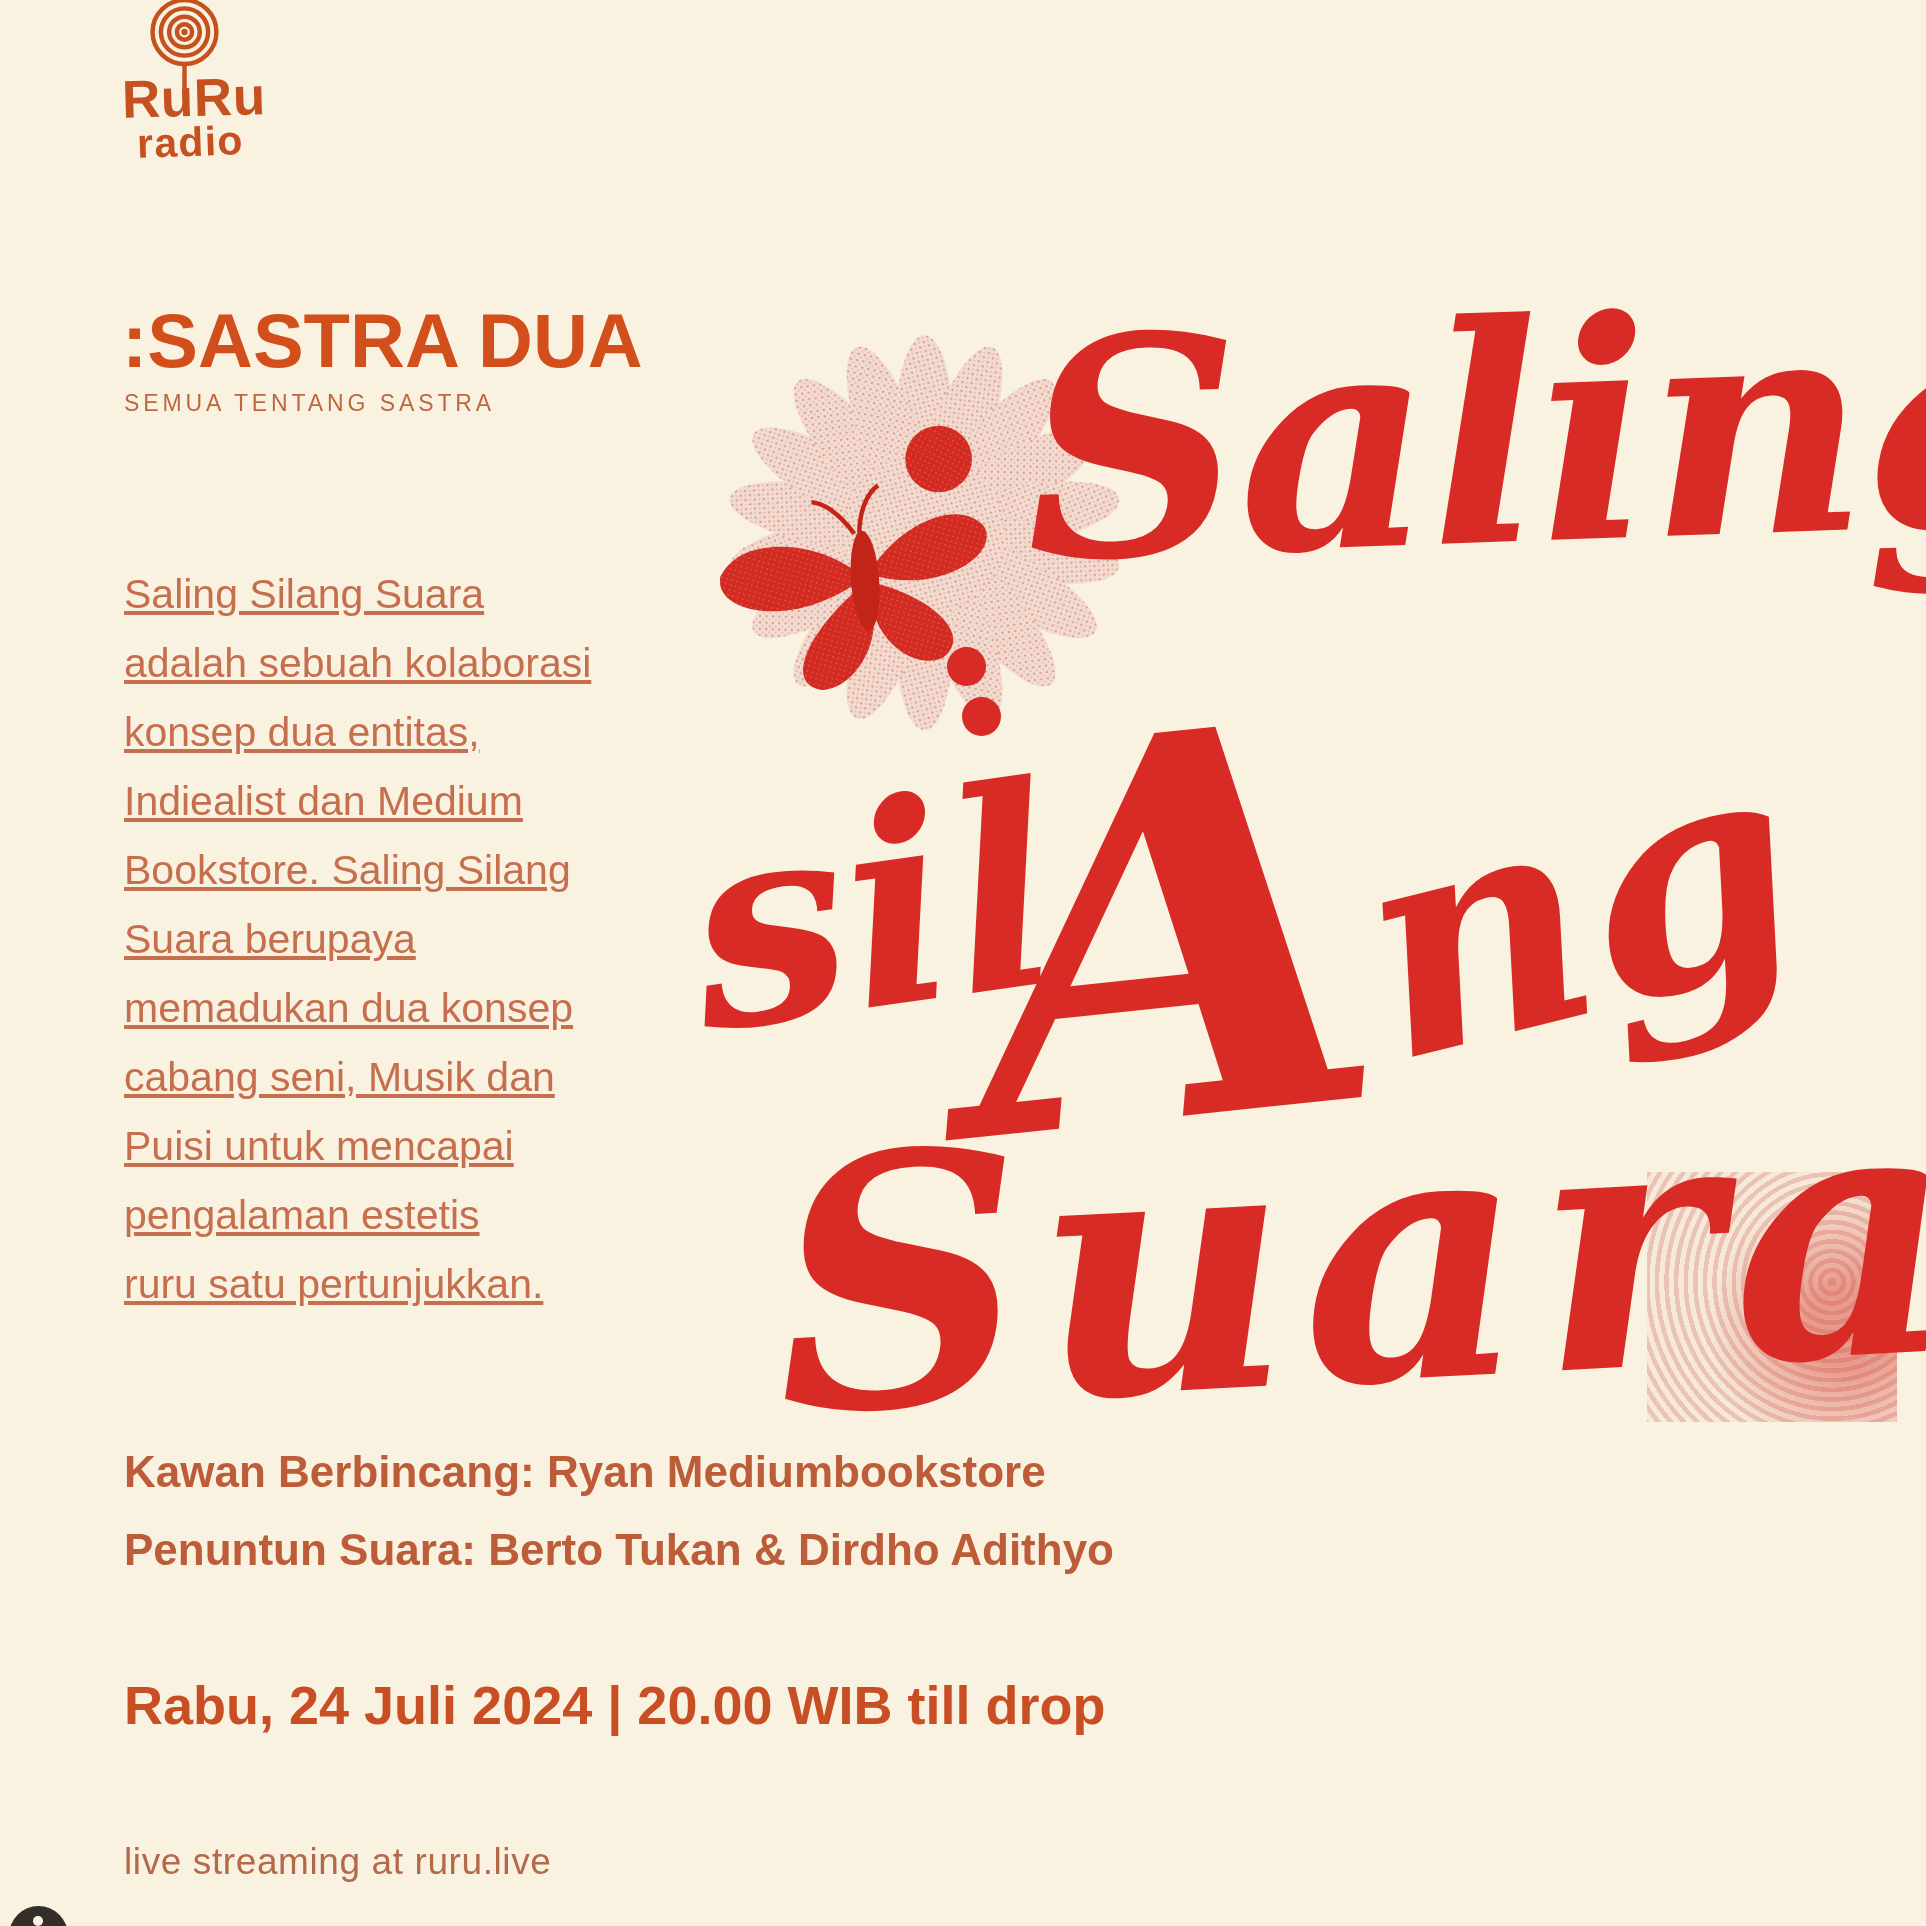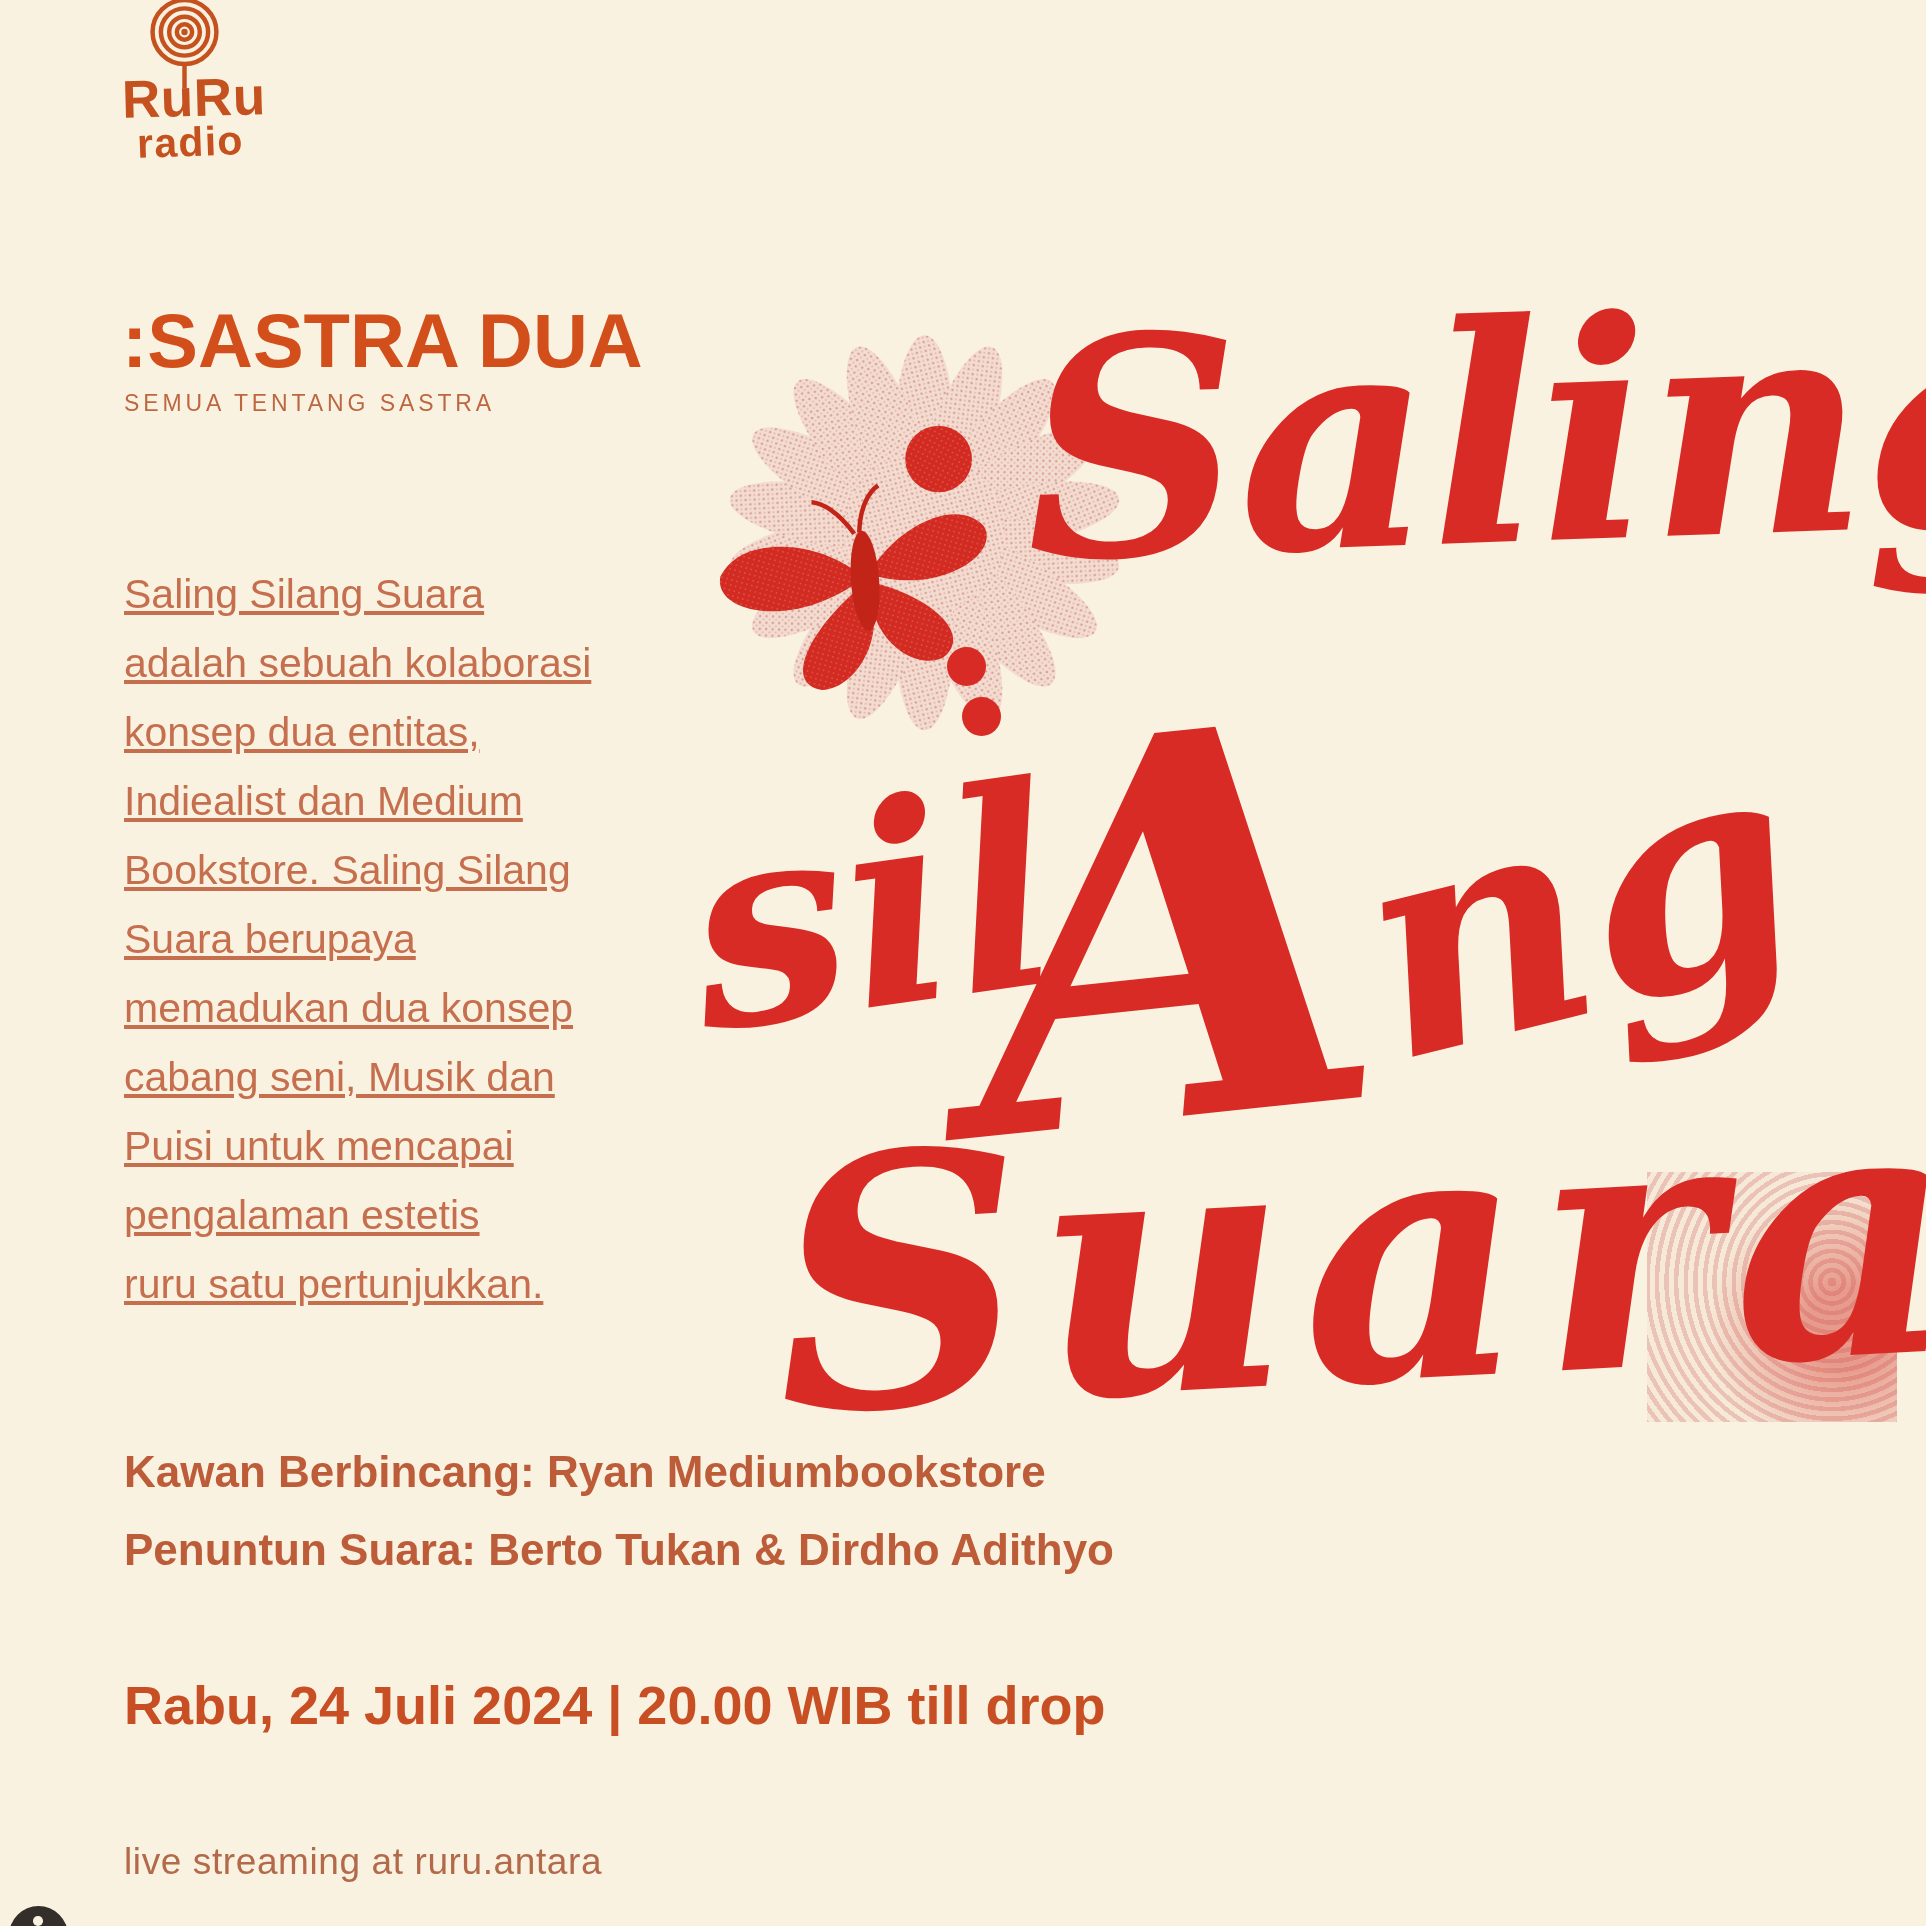--- a/index.html
+++ b/index.html
@@ -235,20 +235,20 @@
     <div class="title-word word-suara">Suara</div>
   </div>
 
   <div class="abs details-block">
     <span class="line">Kawan Berbincang: Ryan Mediumbookstore</span>
     <span class="line">Penuntun Suara: Berto Tukan &amp; Dirdho Adithyo</span>
   </div>
 
   <div class="abs datetime-line">Rabu, 24 Juli 2024 | 20.00 WIB till drop</div>
 
-  <div class="abs streaming-line">live streaming at ruru.antara</div>
+  <div class="abs streaming-line">live streaming at ruru.live</div>
 
   <div class="record-dot">
     <div class="hole"></div>
   </div>
 
 </div>
 
 
 </body></html>

